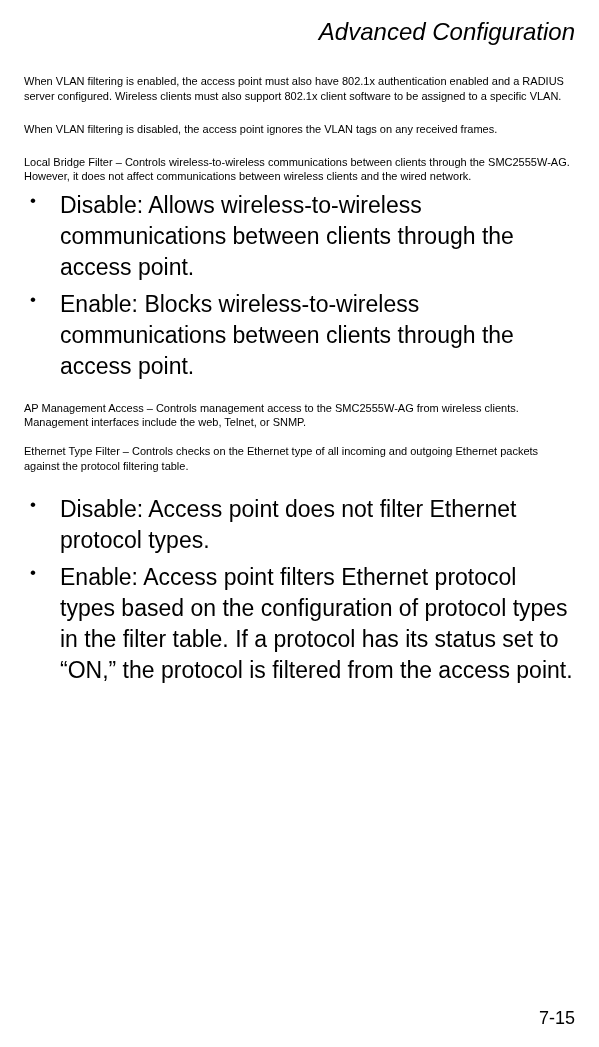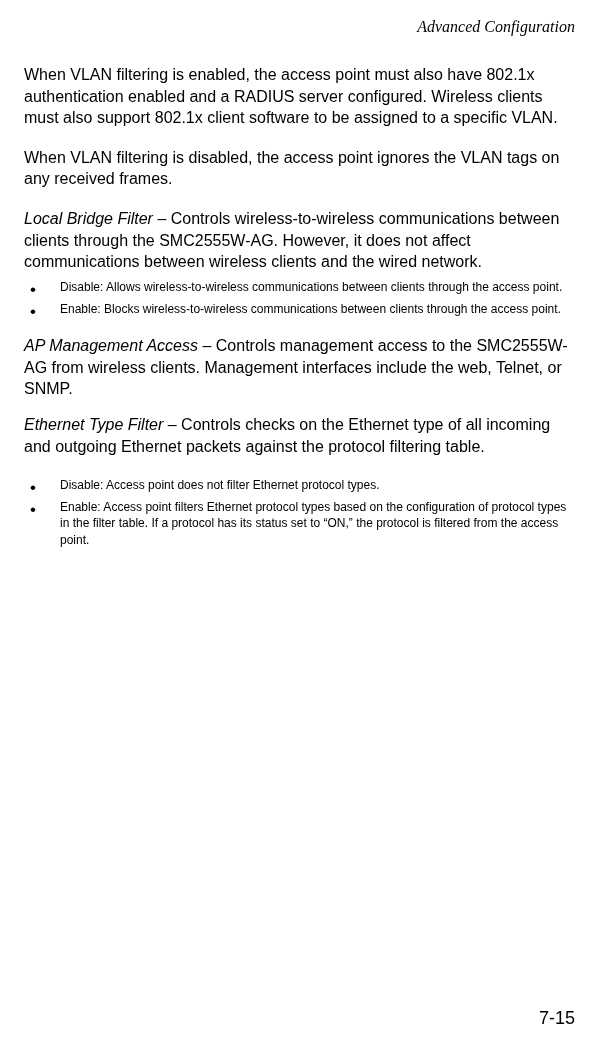--- a/index.html
+++ b/index.html
@@ -15,40 +15,39 @@
   }
   .page {
     padding: 18px 24px 24px 24px;
     box-sizing: border-box;
     height: 100%;
     position: relative;
   }
   .header {
     text-align: right;
     font-style: italic;
-    font-size: 16px;
+    font-size: 24px;
     margin-bottom: 28px;
-    font-family: Liberation Serif, serif;
+    font-family: Liberation Sans, sans-serif;
   }
   .para {
-    font-size: 16px;
+    font-size: 11px;
     line-height: 1.35;
     margin-bottom: 18px;
     font-family: Arial, Helvetica, sans-serif;
   }
   .term {
-    font-style: italic;
   }
   .bullet-list {
     margin: 0 0 18px 0;
     padding: 0;
     list-style: none;
   }
   .bullet-list li {
-    font-size: 12px;
+    font-size: 23px;
     line-height: 1.35;
     padding-left: 36px;
     position: relative;
     margin-bottom: 6px;
   }
   .bullet-list li::before {
     content: "•";
     position: absolute;
     left: 6px;
     top: 0;

